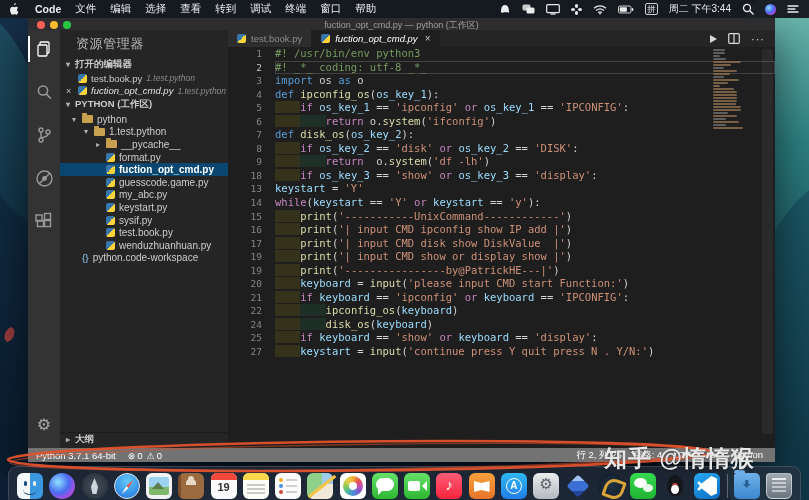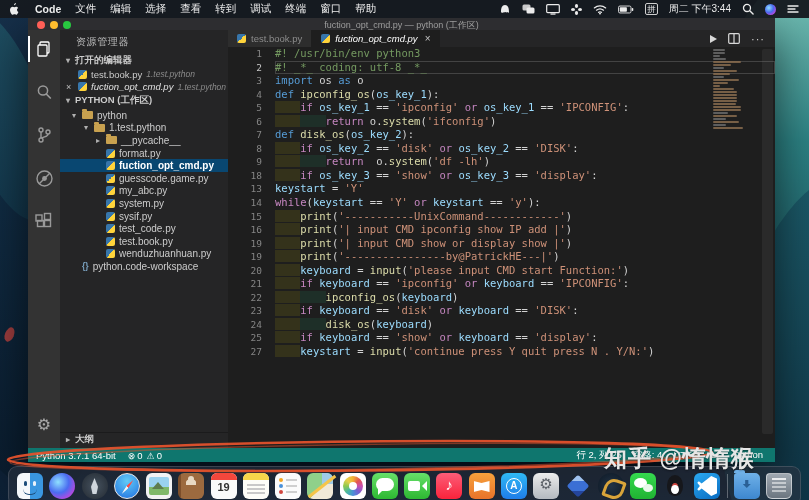--- a/index.html
+++ b/index.html
@@ -42,21 +42,21 @@
   .play-tri{width:0;height:0;border-left:7px solid #d8d8d8;border-top:4.5px solid transparent;border-bottom:4.5px solid transparent;}
   .more-dots{color:#d0d0d0;font-size:11px;letter-spacing:1px;line-height:8px;}
   
   #activitybar{position:absolute;left:0;top:12px;width:32px;height:418px;background:#333333;display:flex;flex-direction:column;align-items:center;padding-top:8px;box-sizing:border-box;gap:21px;}
   .ab-icon{width:22px;height:22px;display:flex;align-items:center;justify-content:center;opacity:.55;}
   .ab-icon.active{opacity:1;position:relative;}
   .ab-icon.active::before{content:"";position:absolute;left:-5px;top:-2px;width:2px;height:26px;background:#fff;}
   .ab-gear{margin-top:auto;margin-bottom:14px;font-size:16px;color:#a8a8a8;}
   
   #sidebar{position:absolute;left:32px;top:12px;width:168px;height:418px;background:#252526;color:#cccccc;overflow:hidden;}
-  #sb-title{padding:5px 0 4px 16px;font-size:10px;letter-spacing:.6px;color:#bbbbbb;}
+  #sb-title{padding:5px 0 4px 16px;font-size:13px;letter-spacing:.6px;color:#bbbbbb;}
   .sb-section{display:flex;align-items:center;gap:3px;font-size:9.5px;font-weight:bold;color:#cccccc;padding:1px 0 1px 4px;}
   .chev{display:inline-block;width:8px;color:#b0b0b0;font-size:8px;text-align:center;font-style:normal;}
   .oe-row{display:flex;align-items:center;height:12.5px;font-size:9.5px;padding-left:6px;gap:4px;}
   .oe-close{width:8px;color:#c0c0c0;font-size:9px;}
   .oe-name{color:#cccccc;white-space:nowrap;}
   .oe-name.italic{font-style:italic;color:#e0e0e0;}
   .oe-detail{color:#8a8a8a;font-size:8.5px;font-style:italic;white-space:nowrap;}
   .pyicon{flex:none;width:9px;height:9px;border-radius:2px;background:linear-gradient(135deg,#3776ab 50%,#ffd43b 50%);}
   .foldericon{flex:none;width:11px;height:8px;border-radius:1px;background:#c8a14f;position:relative;}
   .foldericon::before{content:"";position:absolute;left:0;top:-2px;width:5px;height:2px;background:#c8a14f;border-radius:1px 1px 0 0;}
@@ -73,21 +73,21 @@
   .code-content{white-space:pre;flex:1;}
   .code-line.current .code-content{box-shadow:inset 0 0 0 1px rgba(200,200,200,.22);}
   .code-line.current .ln{color:#c6c6c6;}
   .tk-c{color:#749960;} .tk-k{color:#569cd6;} .tk-p{color:#c586c0;} .tk-f{color:#dcdcaa;}
   .tk-v{color:#9cdcfe;} .tk-s{color:#ce9178;} .tk-o{color:#d4d4d4;} .tk-t{color:#d4d4d4;}
   .tk-w1{background:rgba(130,125,20,.22);} .tk-w2{background:rgba(30,115,80,.20);}
   #minimap{position:absolute;right:24px;top:2px;width:38px;display:flex;flex-direction:column;gap:1px;}
   .mm-bar{height:2px;border-radius:1px;opacity:.8;}
   #scrollbar{position:absolute;right:2px;top:2px;width:11px;height:385px;background:rgba(121,121,121,.14);border-radius:2px;}
   
-  #statusbar{position:absolute;left:0;top:430px;width:100%;height:14px;background:#0f766e;color:#ffffff;
+  #statusbar{position:absolute;left:0;top:430px;width:100%;height:14px;background:#737373;color:#ffffff;
     display:flex;align-items:center;font-size:9.5px;padding:0 8px;box-sizing:border-box;gap:12px;white-space:nowrap;}
   .sb-group{display:flex;align-items:center;gap:4px;}
   .glyph-err::before{content:"⊗";font-size:9px;margin-right:2px;}
   .glyph-warn::before{content:"⚠";font-size:9px;margin-right:2px;}
   #sb-right{margin-left:auto;display:flex;align-items:flex-start;gap:11px;padding-right:4px;}
   
   #annotation{position:absolute;left:0;top:0;z-index:50;pointer-events:none;}
   #watermark{position:absolute;left:604px;top:443px;z-index:60;font-size:23px;font-weight:bold;color:#e6e6e6;
     text-shadow:0 1px 2px rgba(0,0,0,.45);letter-spacing:1px;pointer-events:none;}
   
@@ -361,31 +361,26 @@
             <span class="tree-label">guesscode.game.py</span>
           </div>
           <div class="tree-row lvl3">
             <span class="chev"></span>
             <span class="pyicon"></span>
             <span class="tree-label">my_abc.py</span>
           </div>
           <div class="tree-row lvl3">
             <span class="chev"></span>
             <span class="pyicon"></span>
-            <span class="tree-label">system.py</span>
+            <span class="tree-label">keystart.py</span>
           </div>
           <div class="tree-row lvl3">
             <span class="chev"></span>
             <span class="pyicon"></span>
             <span class="tree-label">sysif.py</span>
-          </div>
-          <div class="tree-row lvl3">
-            <span class="chev"></span>
-            <span class="pyicon"></span>
-            <span class="tree-label">test_code.py</span>
           </div>
           <div class="tree-row lvl3">
             <span class="chev"></span>
             <span class="pyicon"></span>
             <span class="tree-label">test.book.py</span>
           </div>
           <div class="tree-row lvl3">
             <span class="chev"></span>
             <span class="pyicon"></span>
             <span class="tree-label">wenduzhuanhuan.py</span>
@@ -476,42 +471,42 @@
           </div>
           <div class="code-line">
             <span class="ln">15</span>
             <span class="code-content"><span class="tk-w1">    </span><span class="tk-f">print</span><span class="tk-o">(</span><span class="tk-s">'-----------UnixCommand------------'</span><span class="tk-o">)</span></span>
           </div>
           <div class="code-line">
             <span class="ln">16</span>
             <span class="code-content"><span class="tk-w1">    </span><span class="tk-f">print</span><span class="tk-o">(</span><span class="tk-s">'| input CMD ipconfig show IP add |'</span><span class="tk-o">)</span></span>
           </div>
           <div class="code-line">
+            <span class="ln">17</span>
+            <span class="code-content"><span class="tk-w1">    </span><span class="tk-f">print</span><span class="tk-o">(</span><span class="tk-s">'| input CMD disk show DiskValue  |'</span><span class="tk-o">)</span></span>
+          </div>
+          <div class="code-line">
             <span class="ln">19</span>
             <span class="code-content"><span class="tk-w1">    </span><span class="tk-f">print</span><span class="tk-o">(</span><span class="tk-s">'| input CMD show or display show |'</span><span class="tk-o">)</span></span>
           </div>
           <div class="code-line">
             <span class="ln">19</span>
             <span class="code-content"><span class="tk-w1">    </span><span class="tk-f">print</span><span class="tk-o">(</span><span class="tk-s">'----------------by@PatrickHE---|'</span><span class="tk-o">)</span></span>
           </div>
           <div class="code-line">
             <span class="ln">20</span>
             <span class="code-content"><span class="tk-w1">    </span><span class="tk-v">keyboard</span><span class="tk-o"> = </span><span class="tk-f">input</span><span class="tk-o">(</span><span class="tk-s">'please input CMD start Function:'</span><span class="tk-o">)</span></span>
           </div>
           <div class="code-line">
             <span class="ln">21</span>
             <span class="code-content"><span class="tk-w1">    </span><span class="tk-p">if</span><span class="tk-t"> </span><span class="tk-v">keyboard</span><span class="tk-o"> == </span><span class="tk-s">'ipconfig'</span><span class="tk-p"> or </span><span class="tk-v">keyboard</span><span class="tk-o"> == </span><span class="tk-s">'IPCONFIG'</span><span class="tk-o">:</span></span>
           </div>
           <div class="code-line">
             <span class="ln">22</span>
             <span class="code-content"><span class="tk-w1">    </span><span class="tk-w2">    </span><span class="tk-f">ipconfig_os</span><span class="tk-o">(</span><span class="tk-v">keyboard</span><span class="tk-o">)</span></span>
-          </div>
-          <div class="code-line">
-            <span class="ln">23</span>
-            <span class="code-content"><span class="tk-w1">    </span><span class="tk-p">if</span><span class="tk-t"> </span><span class="tk-v">keyboard</span><span class="tk-o"> == </span><span class="tk-s">'disk'</span><span class="tk-p"> or </span><span class="tk-v">keyboard</span><span class="tk-o"> == </span><span class="tk-s">'DISK'</span><span class="tk-o">:</span></span>
           </div>
           <div class="code-line">
             <span class="ln">24</span>
             <span class="code-content"><span class="tk-w1">    </span><span class="tk-w2">    </span><span class="tk-f">disk_os</span><span class="tk-o">(</span><span class="tk-v">keyboard</span><span class="tk-o">)</span></span>
           </div>
           <div class="code-line">
             <span class="ln">25</span>
             <span class="code-content"><span class="tk-w1">    </span><span class="tk-p">if</span><span class="tk-t"> </span><span class="tk-v">keyboard</span><span class="tk-o"> == </span><span class="tk-s">'show'</span><span class="tk-p"> or </span><span class="tk-v">keyboard</span><span class="tk-o"> == </span><span class="tk-s">'display'</span><span class="tk-o">:</span></span>
           </div>
           <div class="code-line">

